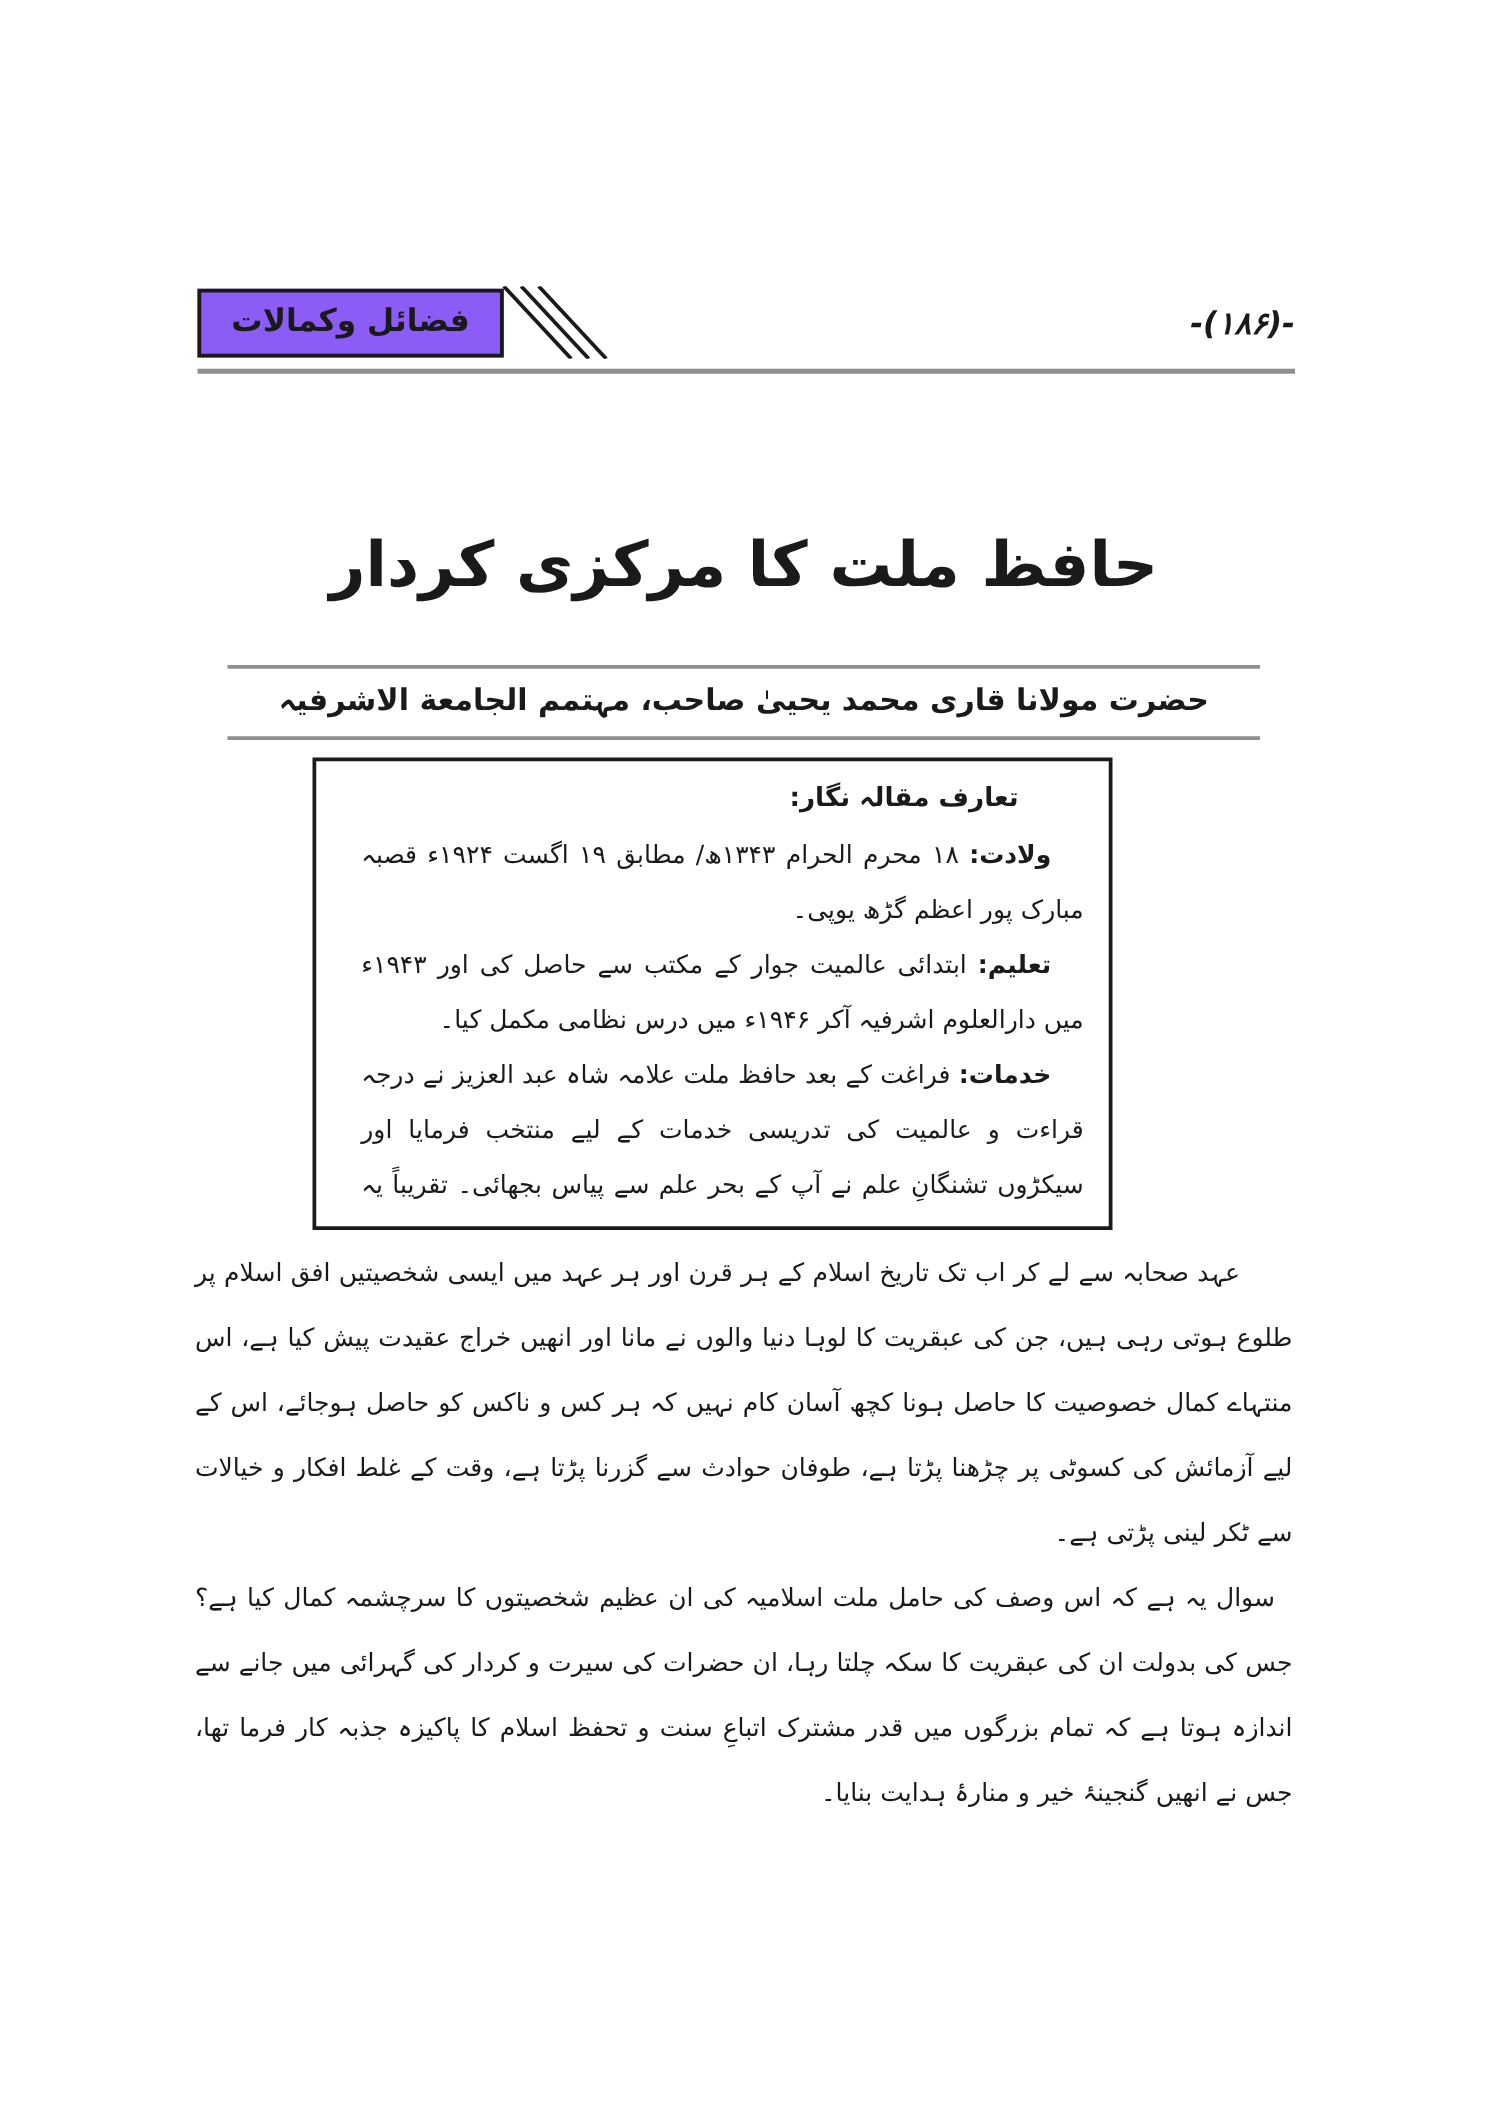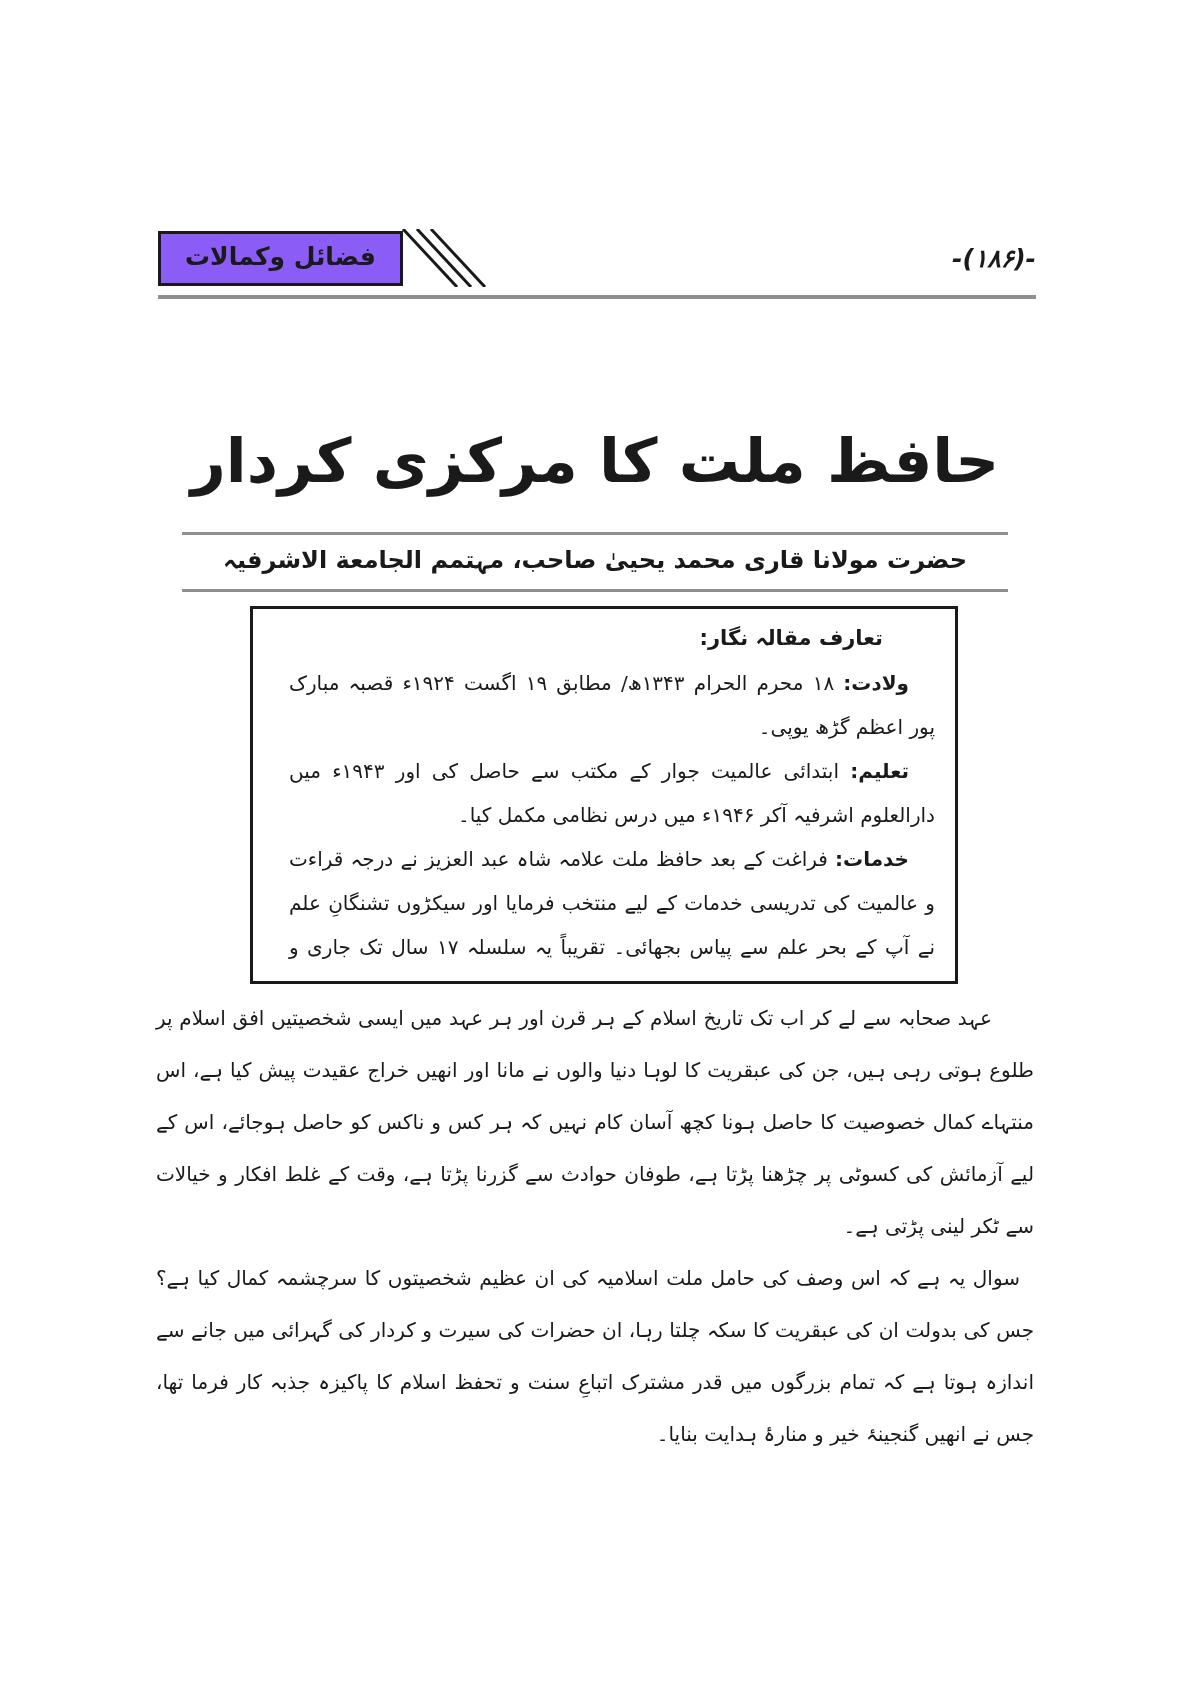--- a/index.html
+++ b/index.html
@@ -33,35 +33,35 @@
     font-size:25px;font-weight:bold;letter-spacing:1px;
     white-space:nowrap;direction:ltr;font-style:italic;
   }
   .header-rule{
     position:absolute;top:295px;left:158px;width:878px;height:4px;
     background:var(--rule-gray,#8f8f8f);
   }
   
   .article-title{
     position:absolute;top:412px;left:0;width:100%;
-    text-align:center;font-size:61px;font-weight:bold;line-height:1.6;
+    text-align:center;font-size:50px;font-weight:bold;line-height:1.6;
   }
   .rule{
     position:absolute;left:182px;width:826px;height:3px;
     background:var(--rule-gray,#8f8f8f);
   }
   .rule-title{top:532px;}
   .rule-byline{top:589px;}
   .byline{
     position:absolute;top:540px;left:0;width:100%;
     text-align:center;font-size:24px;font-weight:bold;line-height:1.7;
   }
   
   .bio-box{
-    position:absolute;top:606px;left:250px;width:708px;height:378px;
+    position:absolute;top:606px;left:250px;width:640px;height:378px;
     box-sizing:border-box;
     border:3px solid var(--ink,#1a1a1a);
     padding:6px 20px 4px 36px;
     font-size:20px;line-height:44px;
     text-align:justify;
     overflow:hidden;
   }
   .bio-heading{
     font-weight:bold;font-size:21px;line-height:46px;
     text-align:right;padding-right:52px;

